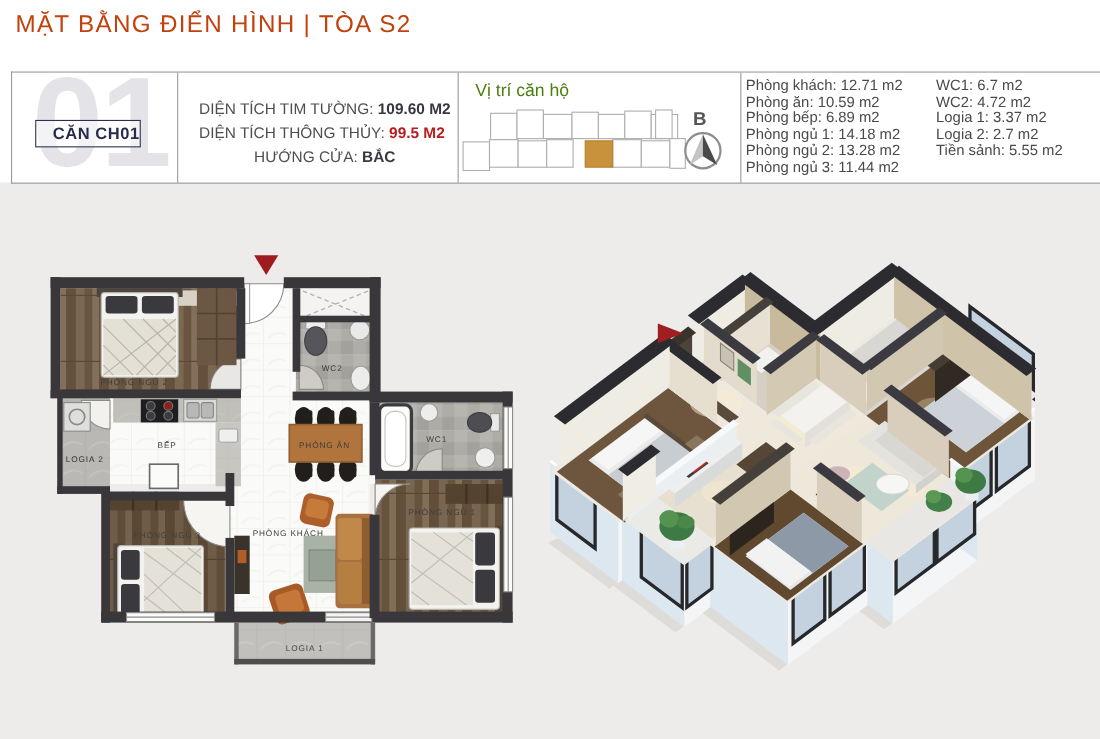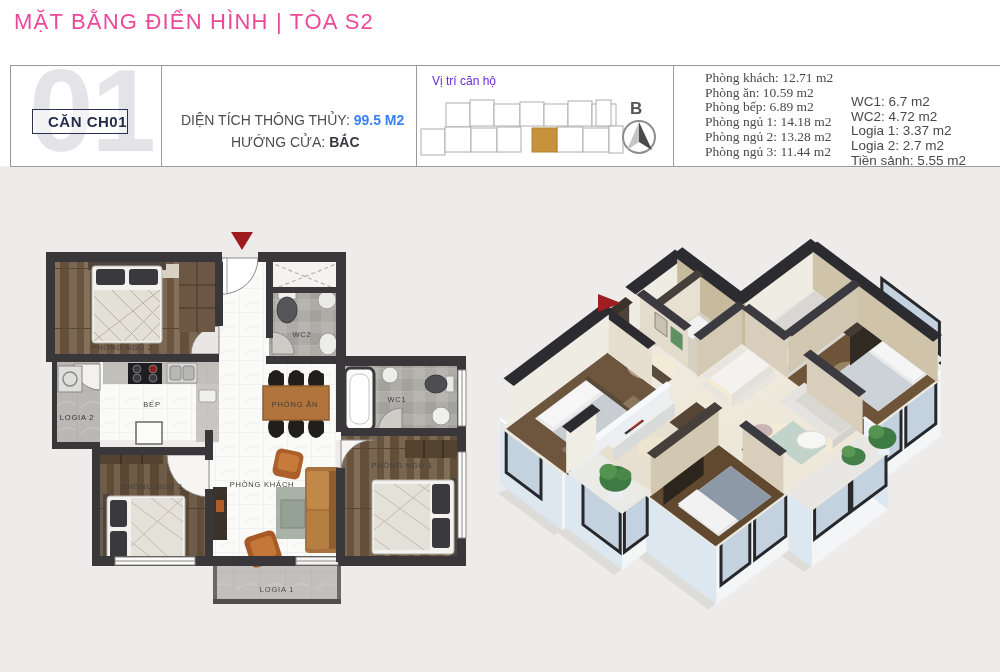--- a/index.html
+++ b/index.html
@@ -1,42 +1,43 @@
 <!DOCTYPE html>
 <html lang="vi"><head><meta charset="utf-8">
 <style>
 html,body{margin:0;padding:0;}
 body{width:1000px;height:672px;position:relative;overflow:hidden;background:#ffffff;font-family:"Liberation Sans",sans-serif;}
 .abs{position:absolute;}
 </style></head><body>
 
-<div class="abs" style="left:14px;top:9px;font-size:22px;letter-spacing:1.2px;color:#ec4899;">MẶT BẰNG ĐIỂN HÌNH | TÒA S2</div>
+<div class="abs" style="left:14px;top:9px;font-size:22px;letter-spacing:1.2px;color:#c2410c;">MẶT BẰNG ĐIỂN HÌNH | TÒA S2</div>
 
 <div class="abs" style="left:0;top:166px;width:1000px;height:506px;background:#edecea;"></div>
 
 <div class="abs" style="left:10px;top:65px;width:990px;height:100px;border-top:1px solid #9a9a9a;border-bottom:1px solid #9a9a9a;border-left:1px solid #9a9a9a;padding-left:28px;">
 
   <div class="abs" style="left:0;top:0;width:150px;height:100px;border-right:1px solid #9a9a9a;overflow:hidden;">
     <div class="abs" style="left:18px;top:-22px;font-size:116px;font-weight:bold;color:#e4e4e8;letter-spacing:-2px;">01</div>
 
     <div class="abs" style="left:21px;top:43px;width:94px;height:23px;border:1px solid #2a3150;background:rgba(255,255,255,0.55);text-align:right;line-height:23px;font-size:15px;font-weight:bold;color:#252d4b;letter-spacing:0.5px;">CĂN CH01</div>
   </div>
 
   <div class="abs" style="left:150px;top:0;width:255px;height:100px;border-right:1px solid #9a9a9a;font-size:14px;color:#4d4d53;">
-    <div class="abs" style="left:20px;top:46px;white-space:nowrap;">DIỆN TÍCH THÔNG THỦY: <b style="color:#3b82f6;">99.5 M2</b></div>
+    <div class="abs" style="left:20px;top:25px;white-space:nowrap;">DIỆN TÍCH TIM TƯỜNG: <b style="color:#35383e;">109.60 M2</b></div>
+    <div class="abs" style="left:20px;top:46px;white-space:nowrap;">DIỆN TÍCH THÔNG THỦY: <b style="color:#b91c1c;">99.5 M2</b></div>
     <div class="abs" style="left:36px;top:68px;white-space:nowrap;margin-left:34px;">HƯỚNG CỬA: <b style="color:#35383e;">BẮC</b></div>
   </div>
 
   <div class="abs" style="left:405px;top:0;width:257px;height:100px;border-right:1px solid #9a9a9a;">
-    <div class="abs" style="left:16px;top:8px;font-size:12px;color:#6d28d9;">Vị trí căn hộ</div>
+    <div class="abs" style="left:16px;top:8px;font-size:16px;color:#4d7c0f;">Vị trí căn hộ</div>
   </div>
 
   <div class="abs" style="left:662px;top:0;width:328px;height:100px;font-size:13.5px;color:#4a4a4a;">
-    <div class="abs" style="left:32px;top:5px;line-height:14.7px;font-family:Liberation Serif, serif;">Phòng khách: 12.71 m2<br>Phòng ăn: 10.59 m2<br>Phòng bếp: 6.89 m2<br>Phòng ngủ 1: 14.18 m2<br>Phòng ngủ 2: 13.28 m2<br>Phòng ngủ 3: 11.44 m2</div>
-    <div class="abs" style="left:178px;top:5px;line-height:14.7px;margin-top:24px;">WC1: 6.7 m2<br>WC2: 4.72 m2<br>Logia 1: 3.37 m2<br>Logia 2: 2.7 m2<br>Tiền sảnh: 5.55 m2</div>
+    <div class="abs" style="left:5px;top:5px;line-height:14.7px;">Phòng khách: 12.71 m2<br>Phòng ăn: 10.59 m2<br>Phòng bếp: 6.89 m2<br>Phòng ngủ 1: 14.18 m2<br>Phòng ngủ 2: 13.28 m2<br>Phòng ngủ 3: 11.44 m2</div>
+    <div class="abs" style="left:178px;top:5px;line-height:14.7px;">WC1: 6.7 m2<br>WC2: 4.72 m2<br>Logia 1: 3.37 m2<br>Logia 2: 2.7 m2<br>Tiền sảnh: 5.55 m2</div>
   </div>
 </div>
 <svg class="abs" style="left:0;top:0;" width="1000" height="672" viewBox="0 0 1000 672">
 <defs>
  <pattern id="wood" width="30" height="60" patternUnits="userSpaceOnUse">
   <rect width="30" height="60" fill="#77644f"></rect>
   <rect x="0" width="9" height="60" fill="#6a563f"></rect>
   <rect x="9" width="8" height="60" fill="#83705a"></rect>
   <rect x="17" width="7" height="60" fill="#705c45"></rect>
   <rect x="24" width="6" height="60" fill="#8d7961"></rect>

